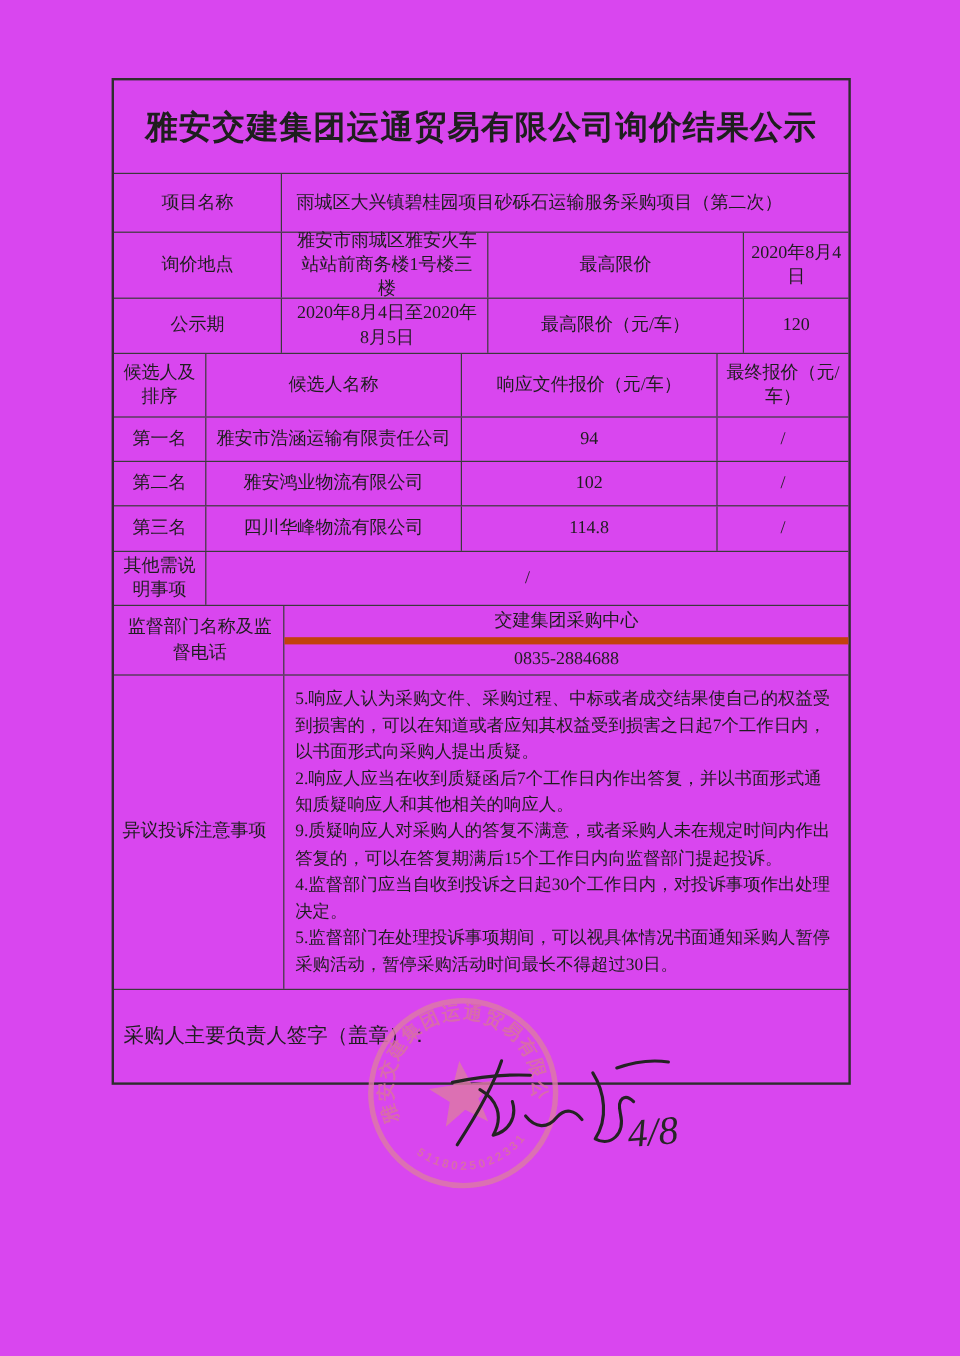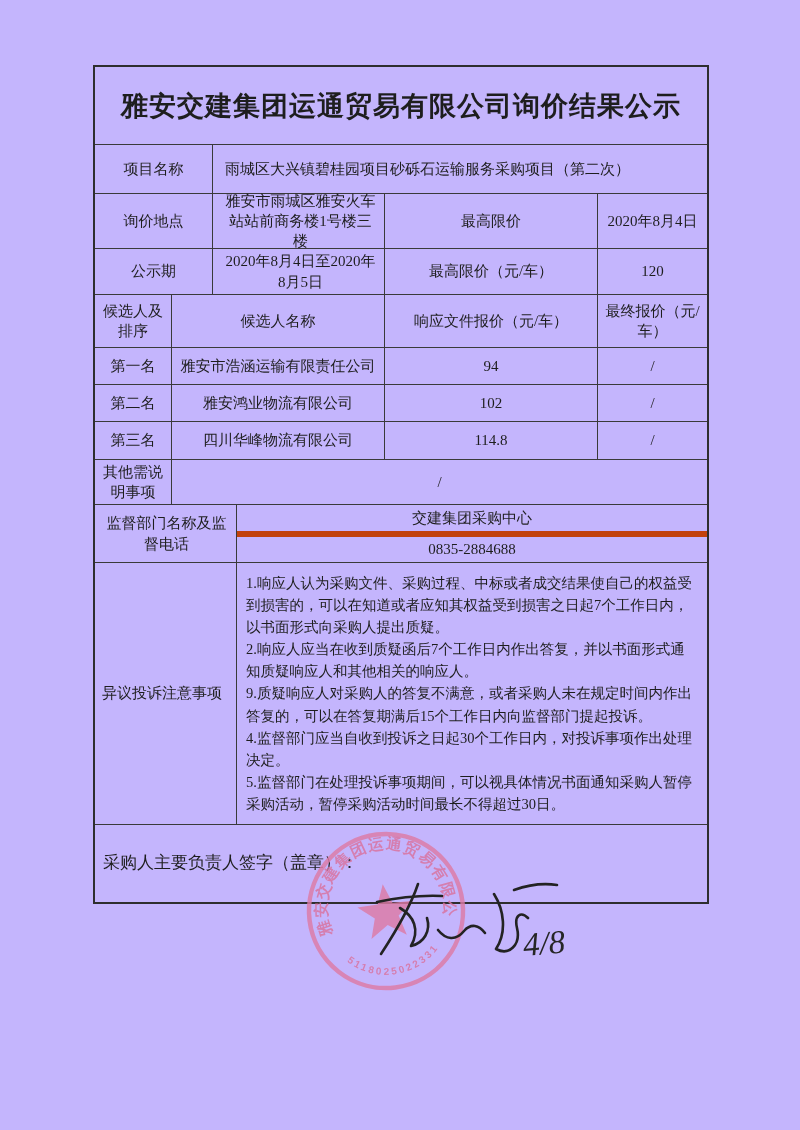--- a/index.html
+++ b/index.html
@@ -1,19 +1,19 @@
 <!DOCTYPE html>
 <html><head>
 <meta charset="utf-8">
 <style>
   * { margin:0; padding:0; box-sizing:border-box; }
   body { background:#e9e9e9; font-family:"Liberation Serif","DejaVu Serif",serif; }
   .page {
     position:relative; width:800px; height:1130px; margin:0 auto;
-    background:#c4b5fd; overflow:hidden; color:#1e1e1e;
+    background:#d946ef; overflow:hidden; color:#1e1e1e;
   }
   .sheet {
     position:absolute; left:93px; top:65px; width:616px;
     border:2px solid #2e2e2e; background:transparent;
   }
   .row { display:flex; border-bottom:1px solid #3a3a3a; }
   .row:last-child { border-bottom:none; }
   .cell {
     display:flex; align-items:center; justify-content:center;
     text-align:center; border-right:1px solid #3a3a3a;
@@ -22,21 +22,21 @@
   .cell:last-child { border-right:none; flex:1; }
   .cell.left { justify-content:flex-start; text-align:center; }
   .title-row { height:78px; }
   .title-cell {
     flex:1; display:flex; align-items:center; justify-content:center;
     font-size:27px; font-weight:bold; letter-spacing:1px; text-align:center;
   }
   .h49{height:49px} .h53{height:53px} .h55{height:55px} .h46{height:46px}
   .h37{height:37px} .h38{height:38px} .h45{height:45px} .h58{height:58px}
   .h262{height:262px} .h77{height:77px}
-  .w118{width:118px} .w172{width:172px} .w213{width:213px}
+  .w118{width:140px} .w172{width:172px} .w213{width:213px}
   .w77{width:77px} .w142{width:142px}
   .sub-split { flex-direction:column; padding:0; align-items:stretch; }
   .sub-row {
     flex:1; display:flex; align-items:center; justify-content:center;
     border-bottom:6px solid #c2410c; font-size:15px;
   }
   .sub-row:last-child { border-bottom:none; }
   .objection-text {
     flex-direction:column; align-items:flex-start; justify-content:center;
     text-align:left; font-size:14.5px; line-height:1.52; padding:8px 9px;
@@ -113,21 +113,21 @@
       <div class="cell w142 left" style="padding-left:7px">监督部门名称及监督电话</div>
       <div class="cell sub-split">
         <div class="sub-row">交建集团采购中心</div>
         <div class="sub-row">0835-2884688</div>
       </div>
     </div>
 
     <div class="row h262">
       <div class="cell w142 left" style="padding-left:7px">异议投诉注意事项</div>
       <div class="cell objection-text">
-        <div>1.响应人认为采购文件、采购过程、中标或者成交结果使自己的权益受到损害的，可以在知道或者应知其权益受到损害之日起7个工作日内，以书面形式向采购人提出质疑。</div>
+        <div>5.响应人认为采购文件、采购过程、中标或者成交结果使自己的权益受到损害的，可以在知道或者应知其权益受到损害之日起7个工作日内，以书面形式向采购人提出质疑。</div>
         <div>2.响应人应当在收到质疑函后7个工作日内作出答复，并以书面形式通知质疑响应人和其他相关的响应人。</div>
         <div>9.质疑响应人对采购人的答复不满意，或者采购人未在规定时间内作出答复的，可以在答复期满后15个工作日内向监督部门提起投诉。</div>
         <div>4.监督部门应当自收到投诉之日起30个工作日内，对投诉事项作出处理决定。</div>
         <div>5.监督部门在处理投诉事项期间，可以视具体情况书面通知采购人暂停采购活动，暂停采购活动时间最长不得超过30日。</div>
       </div>
     </div>
 
     <div class="row h77 sig-row">
       <div class="cell left">采购人主要负责人签字（盖章）：</div>
     </div>

